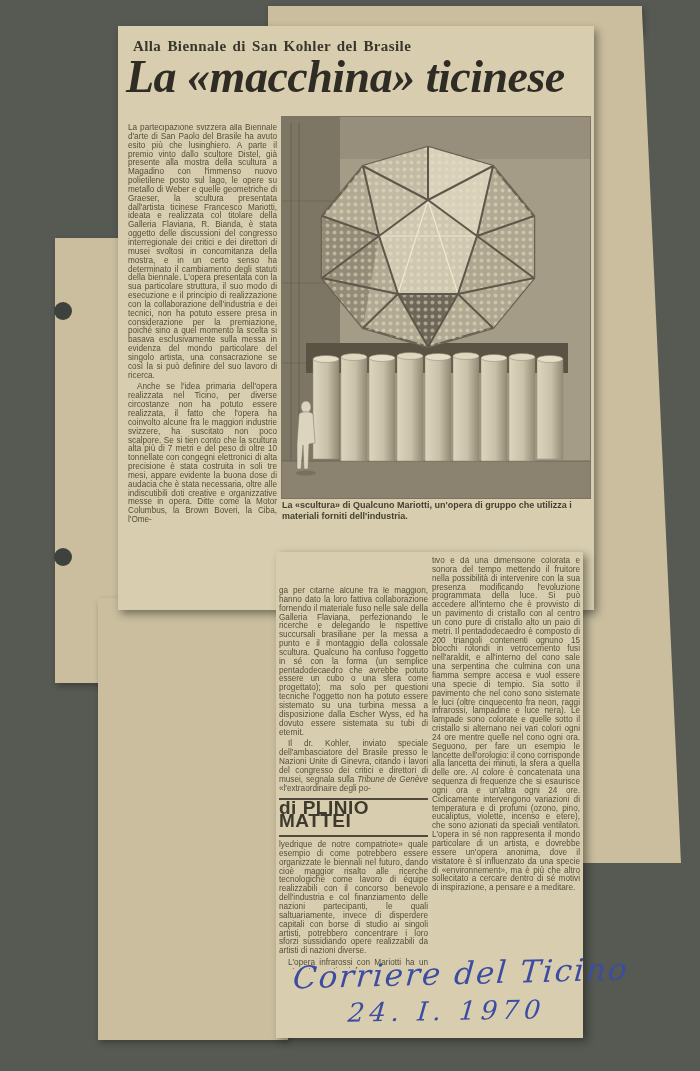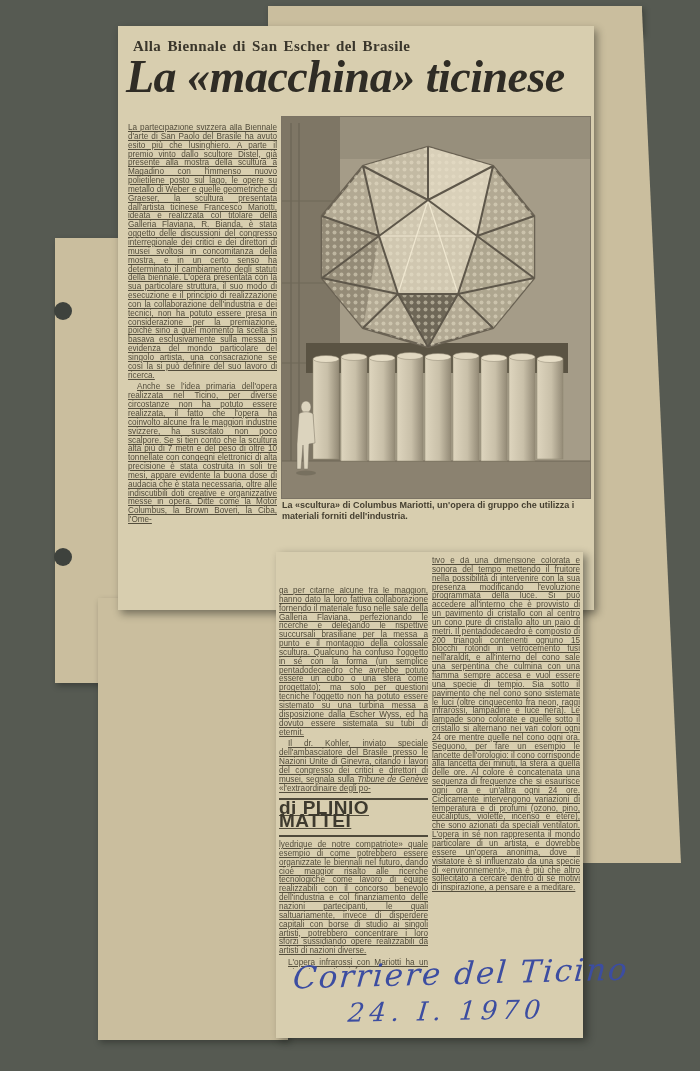--- a/index.html
+++ b/index.html
@@ -23,21 +23,21 @@
   .clip{position:absolute;background:var(--paper);box-shadow:3px 4px 8px rgba(18,20,16,.45);z-index:3;}
   .clip-main{left:118px;top:26px;width:476px;height:584px;}
   .clip-lower{left:276px;top:552px;width:307px;height:486px;box-shadow:4px 3px 8px rgba(18,20,16,.45);}
   
   .content{position:absolute;z-index:4;}
   .kicker{left:133px;top:38px;font-family:"Liberation Serif",serif;font-weight:bold;
           font-size:15px;color:#3a362b;letter-spacing:.4px;word-spacing:2px;}
   .headline{left:126px;top:52px;margin:0;font-family:"Liberation Serif",serif;
             font-style:italic;font-weight:bold;font-size:46px;line-height:1.08;
             color:var(--headline-ink);letter-spacing:-.5px;white-space:nowrap;}
-  .col{font-size:8.2px;line-height:8.85px;color:var(--ink);text-align:justify;overflow:hidden;text-decoration:underline;}
+  .col{font-size:8.2px;line-height:8.85px;color:var(--ink);text-align:justify;overflow:hidden;}
   .col p{margin:0;hyphens:auto;}
   .col p.ind{text-indent:9px;margin-top:3px;}
   .col1{left:128px;top:124px;width:149px;height:486px;}
   .col2{left:279px;top:557px;width:149px;height:382px;margin-top:30px;}
   .col3{left:432px;top:557px;width:148px;height:404px;}
   .bylinebox{border-top:2px solid var(--rule);border-bottom:2px solid var(--rule);
              margin:5px 0 4px 0;padding:4px 0 5px 0;text-align:left;text-indent:0;}
   .bylinebox span{font-weight:bold;font-size:19px;letter-spacing:.5px;color:#3e3a2e;}
   .photo{left:281px;top:116px;border:1px solid #7b7364;background:#a59c88;}
   .caption{left:282px;top:500px;width:305px;font-weight:bold;font-size:9px;
@@ -54,21 +54,21 @@
   <div class="backing backing-top"></div>
   <div class="backing backing-right"></div>
   <div class="backing backing-left"></div>
   <div class="backing backing-bottomleft"></div>
   <div class="hole hole-1"></div>
   <div class="hole hole-2"></div>
 
   <div class="clip clip-main"></div>
   <div class="clip clip-lower"></div>
 
-  <div class="content kicker">Alla Biennale di San Escher del Brasile</div>
+  <div class="content kicker">Alla Biennale di San Kohler del Brasile</div>
   <h1 class="content headline">La «macchina» ticinese</h1>
 
   <div class="content col col1">
     <p>La partecipazione svizzera alla Biennale d'arte di San Paolo del Brasile ha avuto esito più che lusinghiero. A parte il premio vinto dallo scultore Distel, già presente alla mostra della scultura a Magadino con l'immenso nuovo polietilene posto sul lago, le opere su metallo di Weber e quelle geometriche di Graeser, la scultura presentata dall'artista ticinese Francesco Mariotti, ideata e realizzata col titolare della Galleria Flaviana, R. Bianda, è stata oggetto delle discussioni del congresso interregionale dei critici e dei direttori di musei svoltosi in concomitanza della mostra, e in un certo senso ha determinato il cambiamento degli statuti della biennale. L'opera presentata con la sua particolare struttura, il suo modo di esecuzione e il principio di realizzazione con la collaborazione dell'industria e dei tecnici, non ha potuto essere presa in considerazione per la premiazione, poiché sino a quel momento la scelta si basava esclusivamente sulla messa in evidenza del mondo particolare del singolo artista, una consacrazione se così la si può definire del suo lavoro di ricerca.</p>
     <p class="ind">Anche se l'idea primaria dell'opera realizzata nel Ticino, per diverse circostanze non ha potuto essere realizzata, il fatto che l'opera ha coinvolto alcune fra le maggiori industrie svizzere, ha suscitato non poco scalpore. Se si tien conto che la scultura alta più di 7 metri e del peso di oltre 10 tonnellate con congegni elettronici di alta precisione è stata costruita in soli tre mesi, appare evidente la buona dose di audacia che è stata necessaria, oltre alle indiscutibili doti creative e organizzative messe in opera. Ditte come la Motor Columbus, la Brown Boveri, la Ciba, l'Ome-</p>
   </div>
 
   <svg class="content photo" width="308" height="381" viewBox="0 0 308 381" xmlns="http://www.w3.org/2000/svg">
     <defs>
       <pattern id="ht" width="7" height="7" patternUnits="userSpaceOnUse">
@@ -134,21 +134,21 @@
                M146,83 L195,119 M195,119 L176,177 M176,177 L116,177 M116,177 L97,119 M97,119 L146,83" stroke="#5e574a" stroke-width="2" fill="none"></path>
     </g>
 
     <g fill="#dcd4be" stroke="#7a7263" stroke-width="0.5">
       <ellipse cx="24" cy="290" rx="5" ry="6"></ellipse>
       <path d="M17,297 C20,294 28,294 31,297 L33,326 L27,327 L26,352 L22,352 L21,328 L19,352 L15,352 L15,327 Z"></path>
       <ellipse cx="24" cy="356" rx="10" ry="2.5" fill="#6b6454" stroke="none" opacity="0.6"></ellipse>
     </g>
   </svg>
 
-  <div class="content caption">La «scultura» di Columbus Mariotti, un'opera di gruppo che utilizza i materiali forniti dell'industria.</div>
+  <div class="content caption">La «scultura» di Qualcuno Mariotti, un'opera di gruppo che utilizza i materiali forniti dell'industria.</div>
 
   <div class="content col col2">
     <p>ga per citarne alcune fra le maggiori, hanno dato la loro fattiva collaborazione fornendo il materiale fuso nelle sale della Galleria Flaviana, perfezionando le ricerche e delegando le rispettive succursali brasiliane per la messa a punto e il montaggio della colossale scultura. Qualcuno ha confuso l'oggetto in sé con la forma (un semplice pentadodecaedro che avrebbe potuto essere un cubo o una sfera come progettato); ma solo per questioni tecniche l'oggetto non ha potuto essere sistemato su una turbina messa a disposizione dalla Escher Wyss, ed ha dovuto essere sistemata su tubi di eternit.</p>
     <p class="ind"><span>Il dr. Kohler, inviato speciale dell'ambasciatore del Brasile presso le Nazioni Unite di Ginevra, citando i lavori del congresso dei critici e direttori di musei, segnala sulla </span><i>Tribune de Genève</i><span> «l'extraordinaire degli po-</span></p>
     <div class="bylinebox"><span>di PLINIO MATTEI</span></div>
     <p>lyedrique de notre compatriote» quale esempio di come potrebbero essere organizzate le biennali nel futuro, dando cioè maggior risalto alle ricerche tecnologiche come lavoro di équipe realizzabili con il concorso benevolo dell'industria e col finanziamento delle nazioni partecipanti, le quali saltuariamente, invece di disperdere capitali con borse di studio ai singoli artisti, potrebbero concentrare i loro sforzi sussidiando opere realizzabili da artisti di nazioni diverse.</p>
     <p class="ind">L'opera infrarossi con Mariotti ha un contenuto emotivo-informa-</p>
   </div>
 
   <div class="content col col3">

